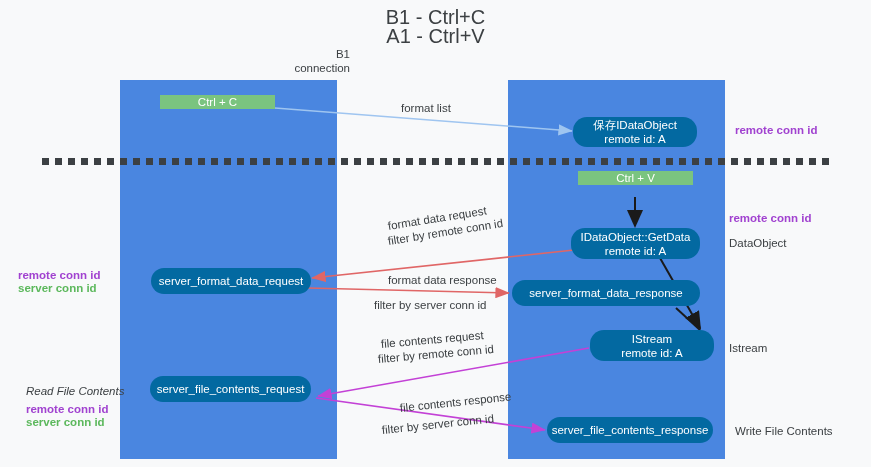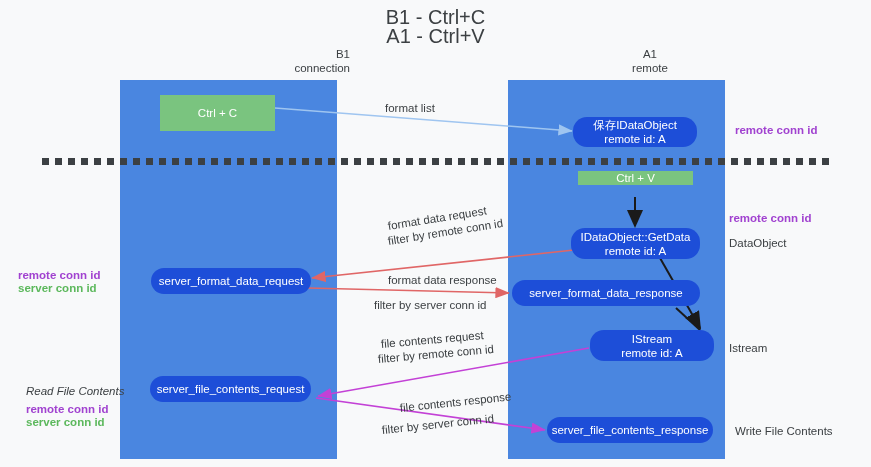--- a/index.html
+++ b/index.html
@@ -56,21 +56,21 @@
     align-items: center;
     justify-content: center;
     text-align: center;
     color: #ffffff;
     font-size: 11.5px;
     line-height: 14px;
     white-space: pre-line;
     padding: 2px;
   }
   .node.orange { background: #fbb košice; }
-  .node.orange { background: #1d4ed8; border-radius: 14px; }
+  .node.orange { background: #0369a1; border-radius: 14px; }
   .node.green  { background: #7ac47f; }
   
   .lbl {
     position: absolute;
     font-size: 11.5px;
     color: #3c4043;
     line-height: 15px;
     white-space: pre;
   }
   .lbl.purple { color: #a142d0; font-weight: bold; }
@@ -89,22 +89,20 @@
 </head>
 <body>
 
 <div id="canvas">
 
   <div class="title">B1 - Ctrl+C
 A1 - Ctrl+V</div>
 
   <div class="col-head" style="left:150px; top:47px; width:200px;text-align:right;">B1
 connection</div>
-  <div class="col-head" style="left:550px; top:47px; width:200px;">A1
-remote</div>
 
   <div class="lane" style="left:120px; top:80px; width:217px; height:379px;"></div>
   <div class="lane" style="left:508px; top:80px; width:217px; height:379px;"></div>
 
   <svg class="edges" viewBox="0 0 871 467" xmlns="http://www.w3.org/2000/svg">
     <defs>
       <marker id="ah-blue" markerWidth="9" markerHeight="7" refX="8.5" refY="3.5" orient="auto">
         <polygon points="0 0, 9 3.5, 0 7" fill="#9fc5f0"></polygon>
       </marker>
       <marker id="ah-red" markerWidth="9" markerHeight="7" refX="8.5" refY="3.5" orient="auto">
@@ -130,42 +128,42 @@
 
     <line x1="676" y1="308" x2="700" y2="330" stroke="#1a1a1a" stroke-width="2"></line>
 
     <line x1="589" y1="348" x2="318" y2="396" stroke="#c341d6" stroke-width="1.6" marker-end="url(#ah-purple)"></line>
 
     <line x1="316" y1="398" x2="545" y2="430" stroke="#c341d6" stroke-width="1.6" marker-end="url(#ah-purple)"></line>
   </svg>
 
   <div class="divider"></div>
 
-  <div class="node green" style="left:160px; top:95px; width:115px; height:36px;">Ctrl + C</div>
+  <div class="node green" style="left:160px; top:95px; width:115px; height:14px;">Ctrl + C</div>
 
   <div class="node orange" style="left:573px; top:117px; width:124px; height:30px;">保存IDataObject
 remote id: A</div>
 
   <div class="node green" style="left:578px; top:171px; width:115px; height:14px;">Ctrl + V</div>
 
   <div class="node orange" style="left:571px; top:228px; width:129px; height:31px;">IDataObject::GetData
 remote id: A</div>
 
   <div class="node orange" style="left:151px; top:268px; width:160px; height:26px;">server_format_data_request</div>
 
   <div class="node orange" style="left:512px; top:280px; width:188px; height:26px;">server_format_data_response</div>
 
   <div class="node orange" style="left:590px; top:330px; width:124px; height:31px;">IStream
 remote id: A</div>
 
   <div class="node orange" style="left:150px; top:376px; width:161px; height:26px;">server_file_contents_request</div>
 
   <div class="node orange" style="left:547px; top:417px; width:166px; height:26px;">server_file_contents_response</div>
 
-  <div class="lbl" style="left:385px; top:101px;">format list</div>
+  <div class="lbl" style="left:401px; top:101px;">format list</div>
 
   <div class="lbl rot-l" style="left:388px; top:219px;">format data request</div>
   <div class="lbl rot-l" style="left:388px; top:234px;"><span class="ink">filter by </span><span class="purple">remote conn id</span></div>
 
   <div class="lbl" style="left:388px; top:273px;">format data response</div>
   <div class="lbl" style="left:374px; top:298px;"><span class="ink">filter by </span><span class="purple">server conn id</span></div>
 
   <div class="lbl rot-s" style="left:381px; top:337px;">file contents request</div>
   <div class="lbl rot-s" style="left:378px; top:352px;"><span class="ink">filter by </span><span class="purple">remote conn id</span></div>
 

